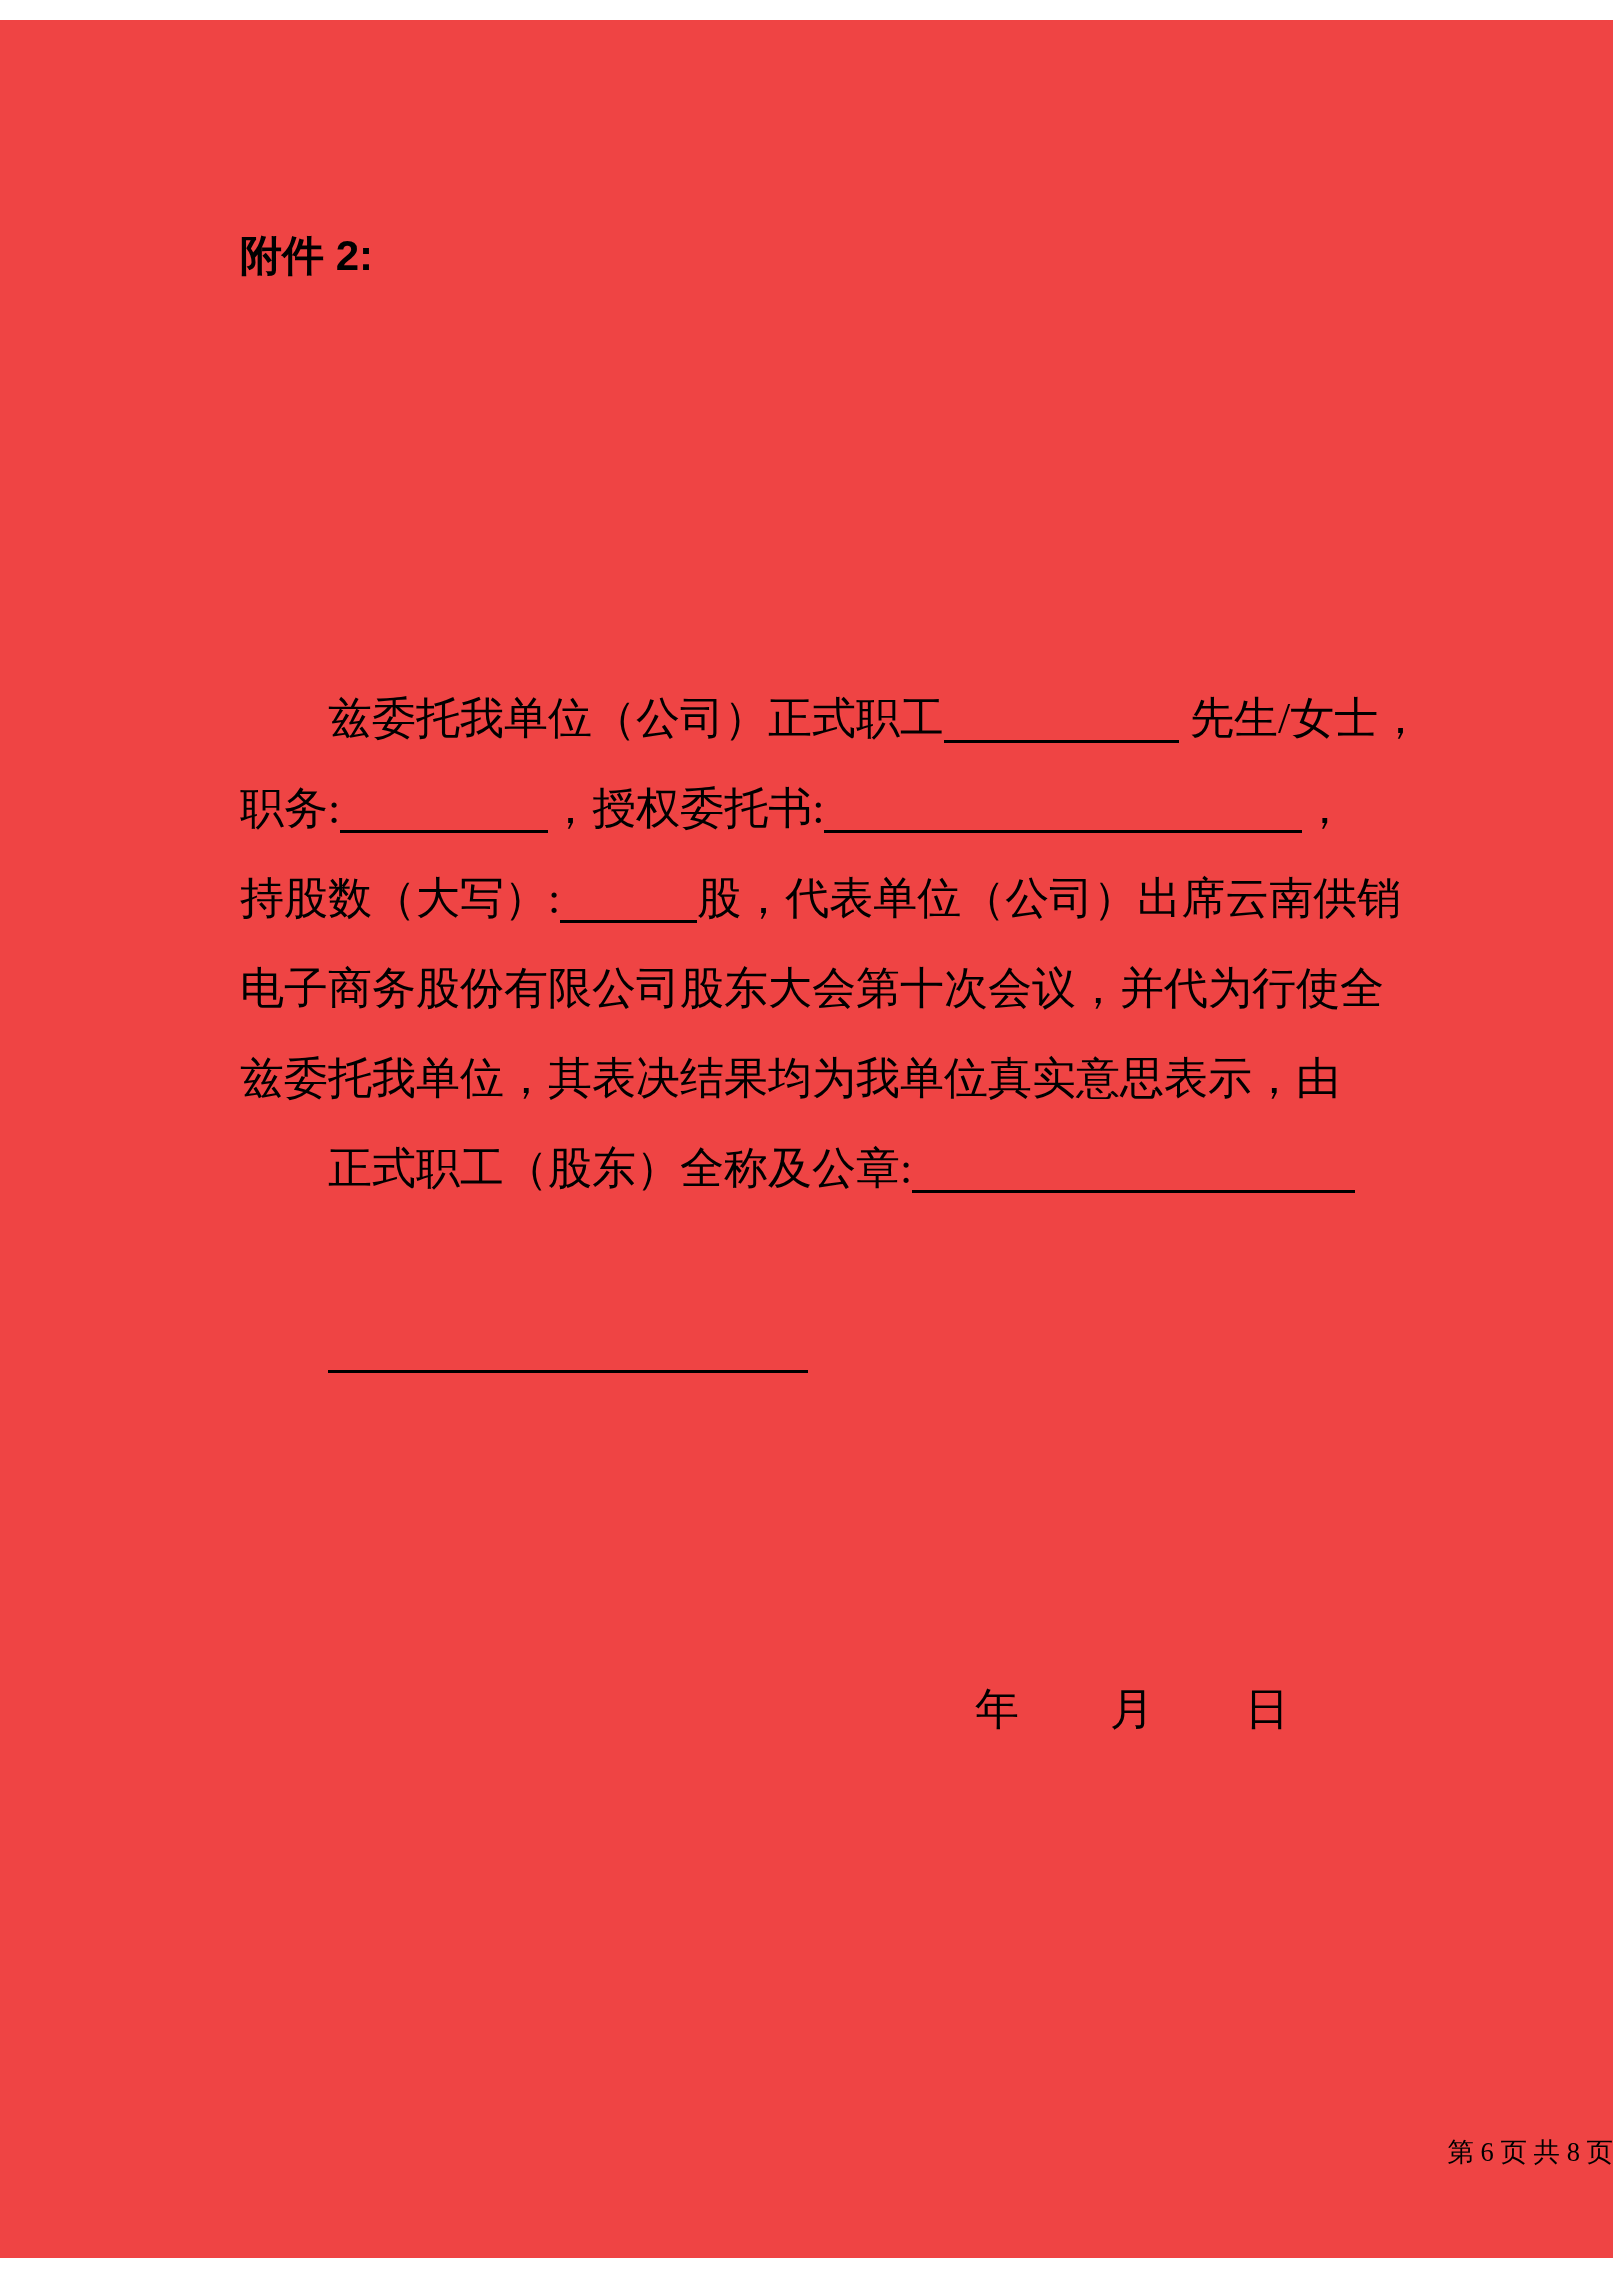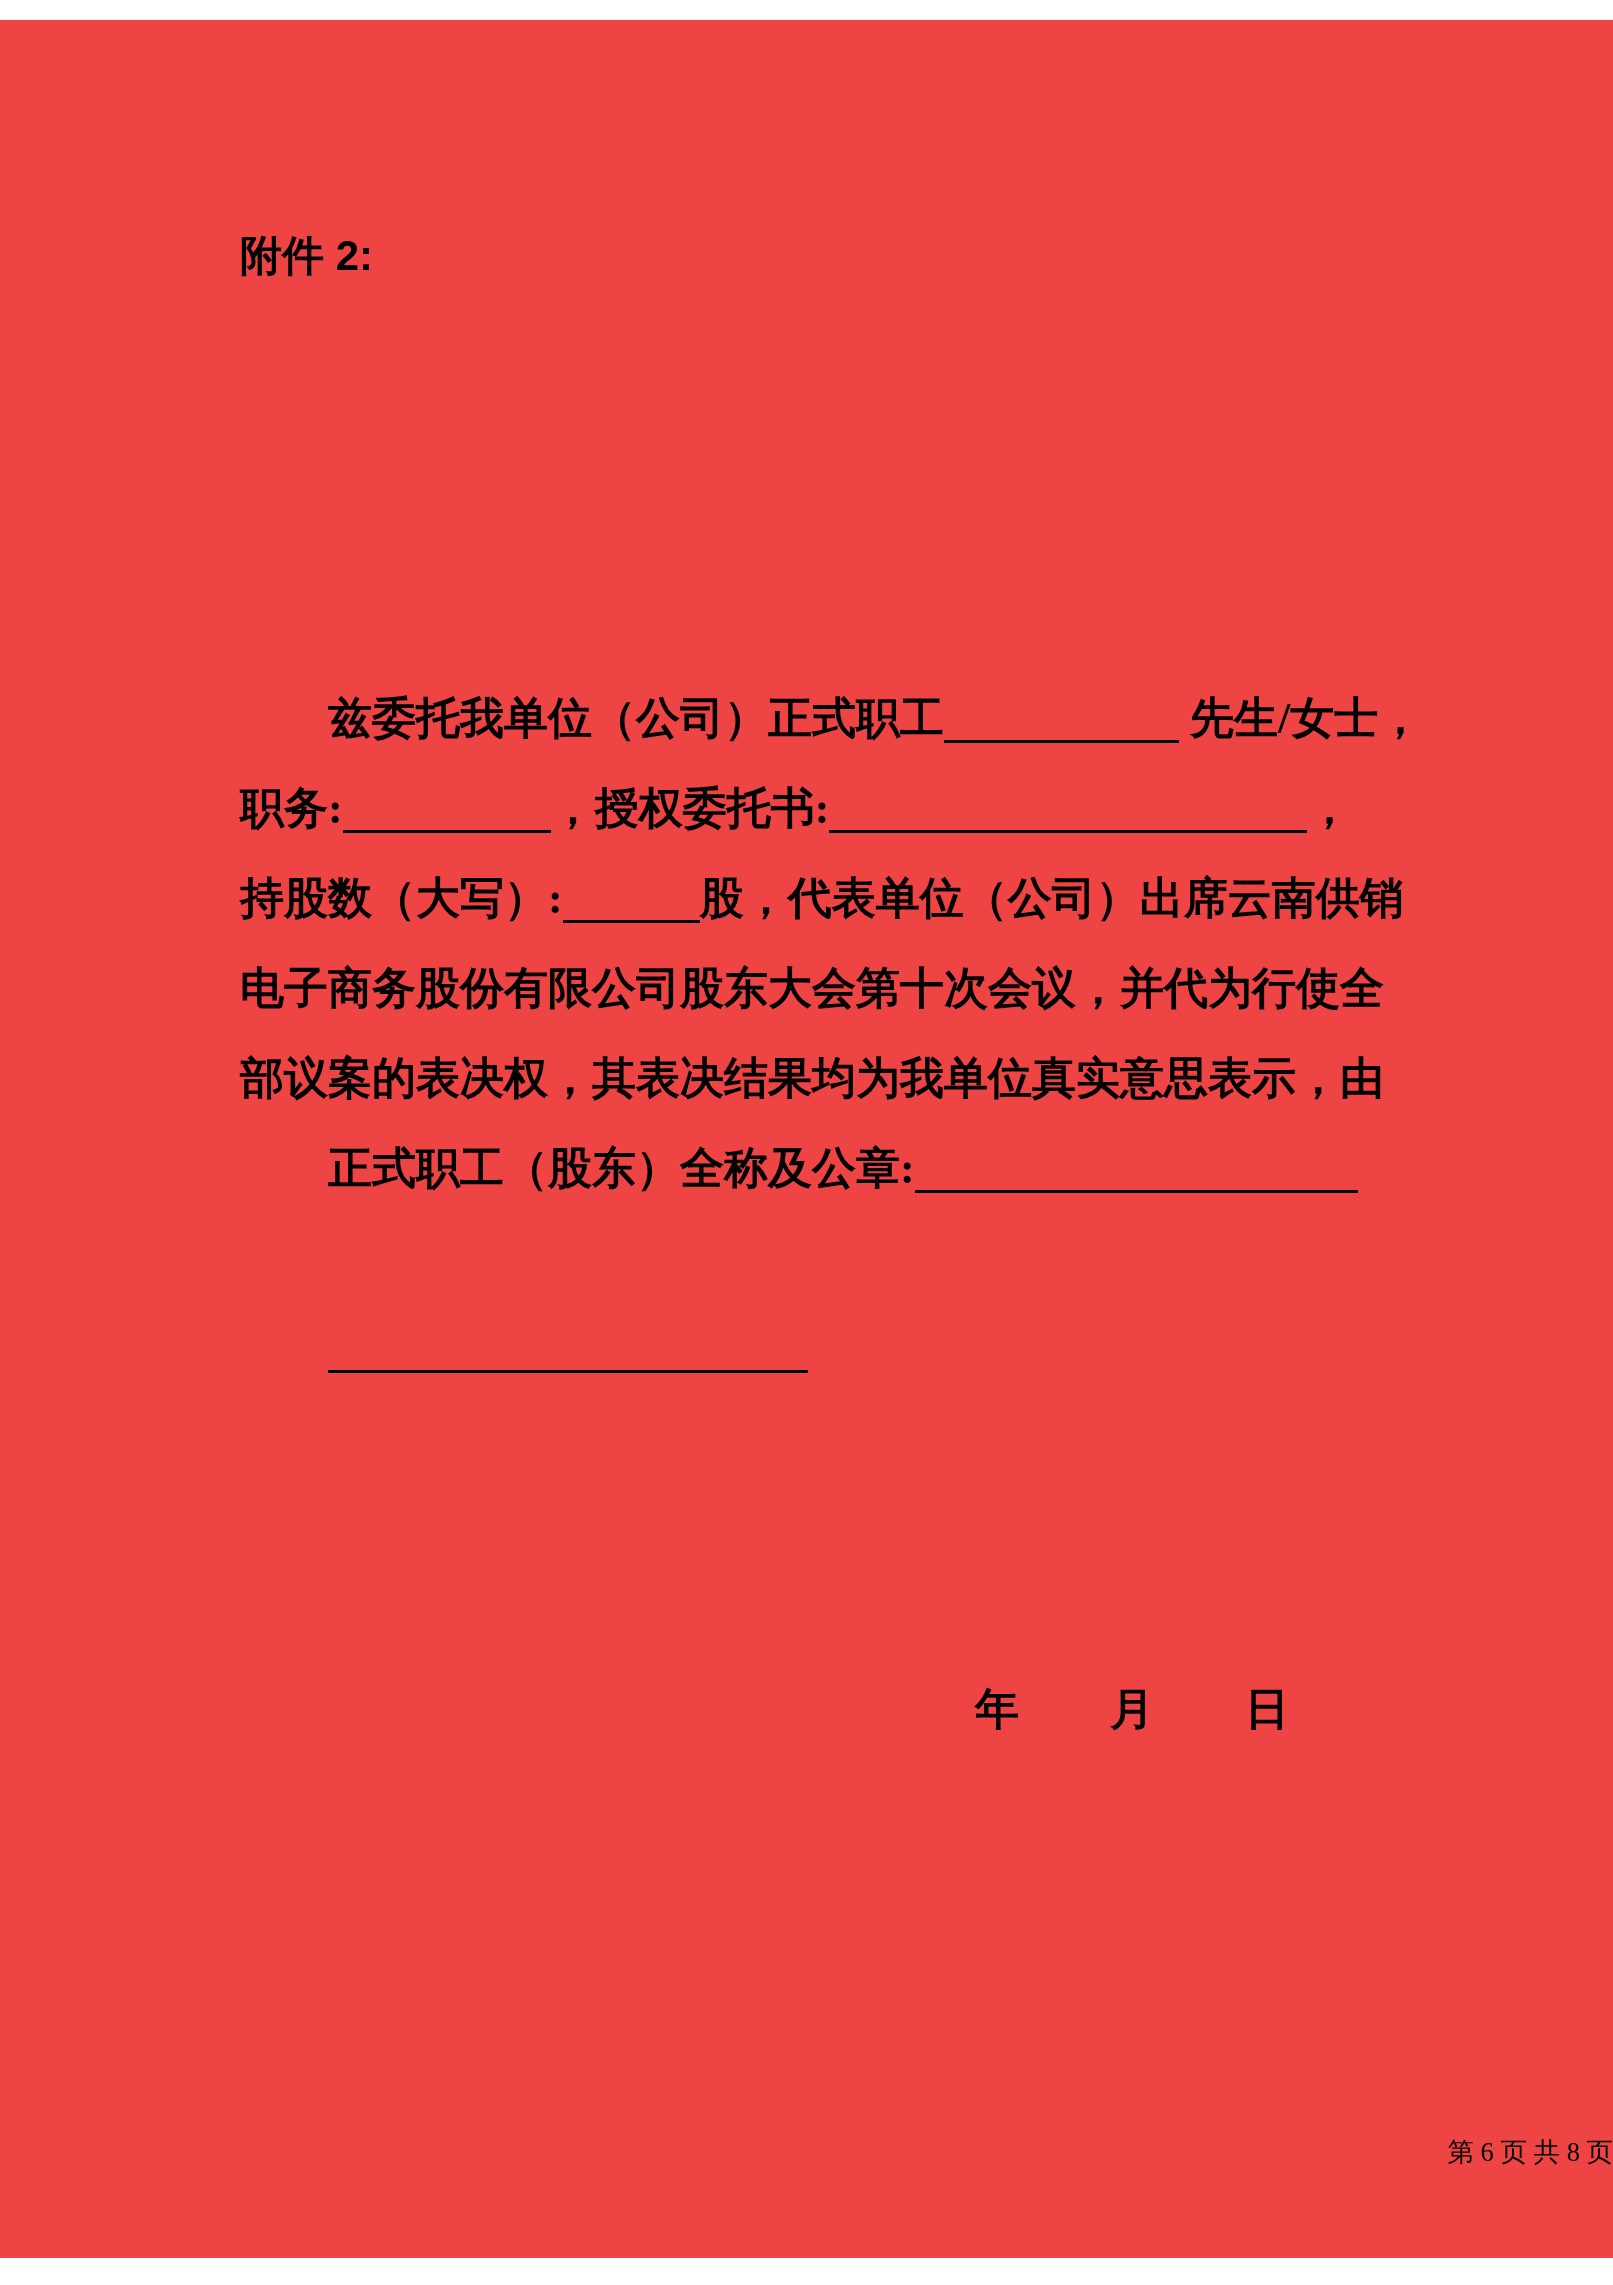--- a/index.html
+++ b/index.html
@@ -40,21 +40,20 @@
   .body-block {
     position: absolute;
     left: 240px;
     top: 654px;
     width: 1157px;
     font-size: 44px;
     line-height: 90px;
   }
   .line {
     white-space: nowrap;
-    font-weight: bold;
   }
   .ind {
     text-indent: 88px;
   }
   .blank {
     display: inline-block;
     height: 0;
     border-bottom: 3.9px solid #000000;
     margin-bottom: -9.8px;
   }
@@ -91,21 +90,21 @@
     <div class="line">
       <span>职务:</span><span class="blank" style="width:208px"></span><span>，授权委托书:</span><span class="blank" style="width:478px"></span><span>，</span>
     </div>
 
     <div class="line">
       <span>持股数（大写）:</span><span class="blank" style="width:137px"></span><span>股，代表单位（公司）出席云南供销</span>
     </div>
 
     <div class="line">电子商务股份有限公司股东大会第十次会议，并代为行使全</div>
 
-    <div class="line">部议案的表决权，其表决结果均为我单位真实意思表示，由</div>
+    <div class="line">兹委托我单位，其表决结果均为我单位真实意思表示，由</div>
 
 
     <div class="line ind">
       <span>正式职工（股东）全称及公章:</span><span class="blank" style="width:443px"></span>
     </div>
 
     <div class="spacer-1"></div>
 
     <div class="line ind">
       <span class="blank" style="width:480px"></span>

